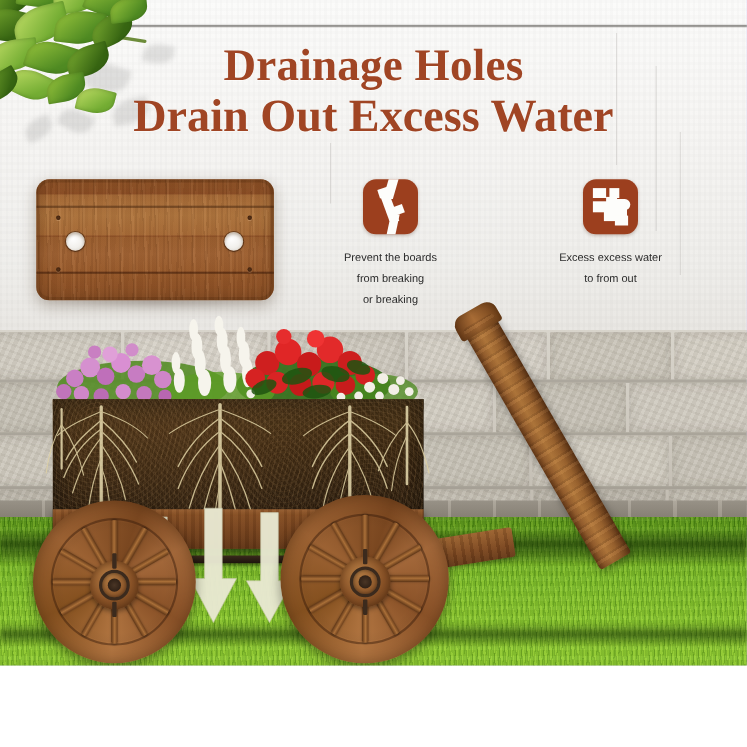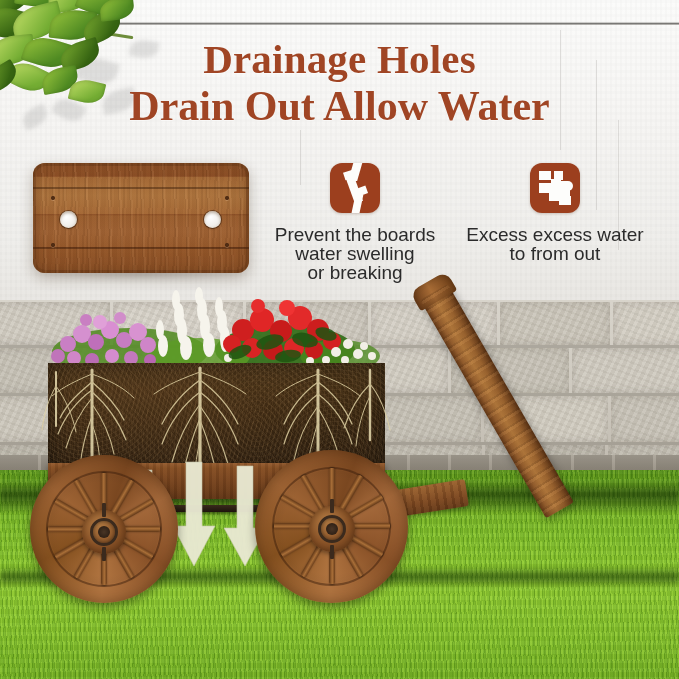--- a/index.html
+++ b/index.html
@@ -1,20 +1,20 @@
 <!DOCTYPE html>
 <html><head>
 <meta charset="utf-8">
 <style>
   * { margin:0; padding:0; box-sizing:border-box; }
   html,body { width:679px; height:679px; overflow:hidden; background:#fff; }
   body { font-family:"Liberation Sans", sans-serif; }
 
   #stage {
-    position:relative; width:679px; height:679px; overflow:hidden;
+    position:relative; width:679px; height:605px; overflow:hidden;
     background:#c4b5fd;
     text-decoration:underline;
   }
 
   
   .wall-top {
     position:absolute; left:0; top:0; width:679px; height:300px;
     background:
       linear-gradient(180deg,#fbfbfa 0%,#f6f5f3 40%,#efeeeb 80%,#e9e7e3 100%);
   }
@@ -114,21 +114,21 @@
   
   .feature { position:absolute; width:200px; text-align:center; }
   .feature.f1 { left:255px; top:163px; }
   .feature.f2 { left:455px; top:163px; }
   .f-icon {
     width:50px; height:50px; margin:0 auto 12px auto;
     border-radius:12px; background:#9C3F1E; position:relative; overflow:hidden;
     box-shadow:0 1px 3px rgba(80,40,20,.25);
   }
   .f-text {
-    font-size:19px; line-height:19px; color:#2b2b2b; font-weight:400;
+    font-size:10px; line-height:19px; color:#2b2b2b; font-weight:400;
     font-family:"Liberation Sans", sans-serif;
   }
 
   
   .crack-a, .crack-b { position:absolute; background:#fdfdfb; }
   .crack-a { left:21px; top:-2px; width:9px; height:20px; transform:skewX(-16deg); }
   .crack-b { left:20px; top:16px; width:9px; height:22px; transform:skewX(20deg); }
   .crack-c { position:absolute; left:23px; top:32px; width:8px; height:22px; background:#fdfdfb; transform:skewX(-12deg); }
   .crack-n1{ position:absolute; left:14px; top:8px; width:10px; height:8px; background:#fdfdfb; transform:rotate(-18deg); }
   .crack-n2{ position:absolute; left:27px; top:24px; width:10px; height:8px; background:#fdfdfb; transform:rotate(-20deg); }
@@ -330,21 +330,21 @@
     <div class="leaf dk" style="left:78px; top:62px; width:40px; height:26px; transform:rotate(-16deg);"></div>
     <div class="leaf lt" style="left:26px; top:84px; width:40px; height:26px; transform:rotate(26deg);"></div>
     <div class="leaf" style="left:60px; top:88px; width:36px; height:24px; transform:rotate(-10deg);"></div>
     <div class="leaf lt" style="left:88px; top:100px;width:34px; height:23px; transform:rotate(14deg);"></div>
     <div class="leaf dk" style="left:2px;  top:86px; width:34px; height:22px; transform:rotate(-30deg);"></div>
     <div class="leaf" style="left:118px;top:18px; width:34px; height:22px; transform:rotate(-6deg);"></div>
   </div>
 
   <div class="headline">
     <span>Drainage Holes</span>
-    <span class="l2">Drain Out Allow Water</span>
+    <span class="l2">Drain Out Excess Water</span>
   </div>
 
   <div class="board-shadow"></div>
   <div class="board-wrap">
     <div class="board">
       <div class="board-grain"></div>
       <div class="board-grain2"></div>
       <div class="board-plankline" style="top:24px;"></div>
       <div class="board-plankline" style="top:84px;"></div>
     </div>
@@ -359,21 +359,21 @@
   <div class="feature f1">
     <div class="f-icon">
       <div class="crack-n1"></div>
       <div class="crack-a"></div>
       <div class="crack-b"></div>
       <div class="crack-n2"></div>
       <div class="crack-c"></div>
     </div>
     <div class="f-text">
       <span>Prevent the boards</span><br>
-      <span>water swelling</span><br>
+      <span>from breaking</span><br>
       <span>or breaking</span>
     </div>
   </div>
 
   <div class="feature f2">
     <div class="f-icon">
       <div class="pipe-seg" style="left:9px;  top:8px;  width:12px; height:9px;"></div>
       <div class="pipe-seg" style="left:24px; top:8px;  width:9px;  height:9px;"></div>
       <div class="pipe-seg" style="left:9px;  top:20px; width:16px; height:10px;"></div>
       <div class="pipe-seg" style="left:21px; top:16px; width:10px; height:20px;"></div>

